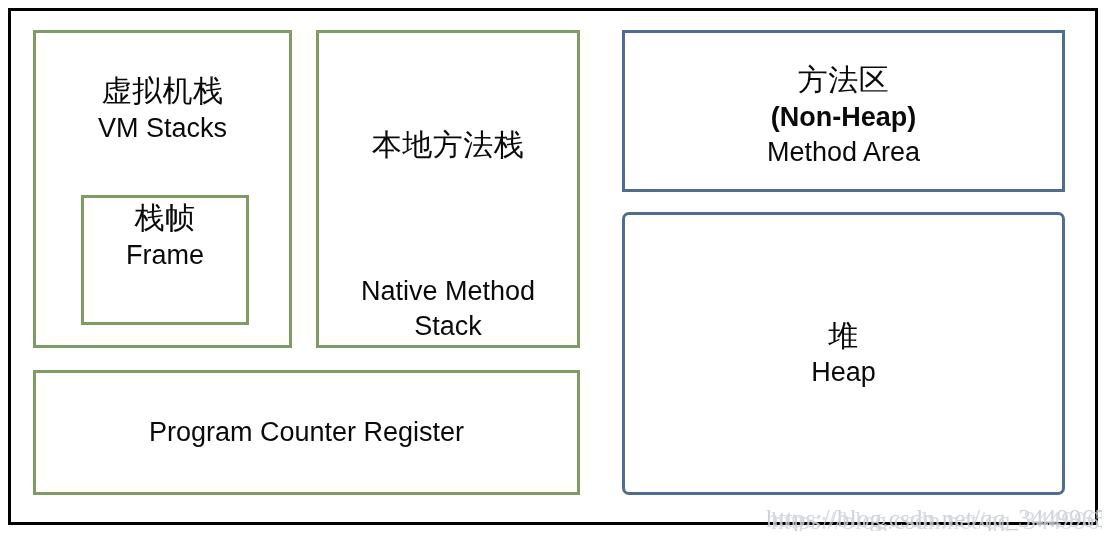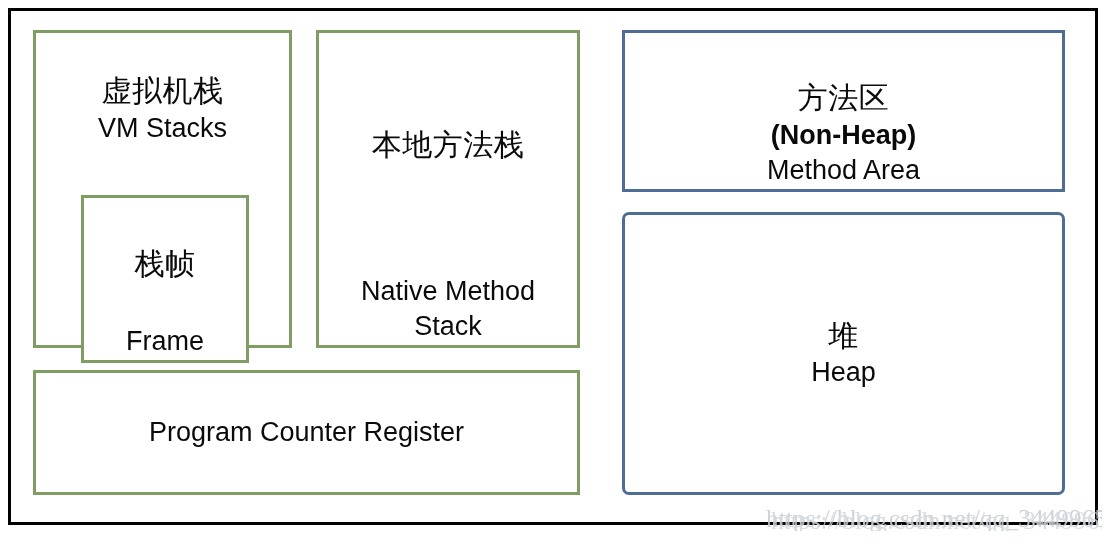--- a/index.html
+++ b/index.html
@@ -68,39 +68,38 @@
   }
   
   #box-vm-stacks {
     left: 33px;  top: 30px;
     width: 259px; height: 318px;
     justify-content: flex-start;
     padding-top: 38px;
   }
   #box-frame {
     left: 45px; top: 162px;
-    width: 168px; height: 168px;
-    justify-content: flex-end;
-    gap: 41px;
+    width: 168px; height: 130px;
+    justify-content: flex-start;
   }
   #box-native-method-stack {
     left: 316px; top: 30px;
     width: 264px; height: 318px;
     justify-content: space-between;
     padding-top: 92px;
   }
   #box-pc-register {
     left: 33px; top: 370px;
     width: 547px; height: 125px;
   }
   #box-method-area {
     left: 622px; top: 30px;
     width: 443px; height: 162px;
     justify-content: flex-start;
-    padding-top: 45px;
+    padding-top: 27px;
   }
   #box-heap {
     left: 622px; top: 212px;
     width: 443px; height: 283px;
   }
   
   #watermark {
     position: absolute;
     left: 766px;
     top: 505px;

